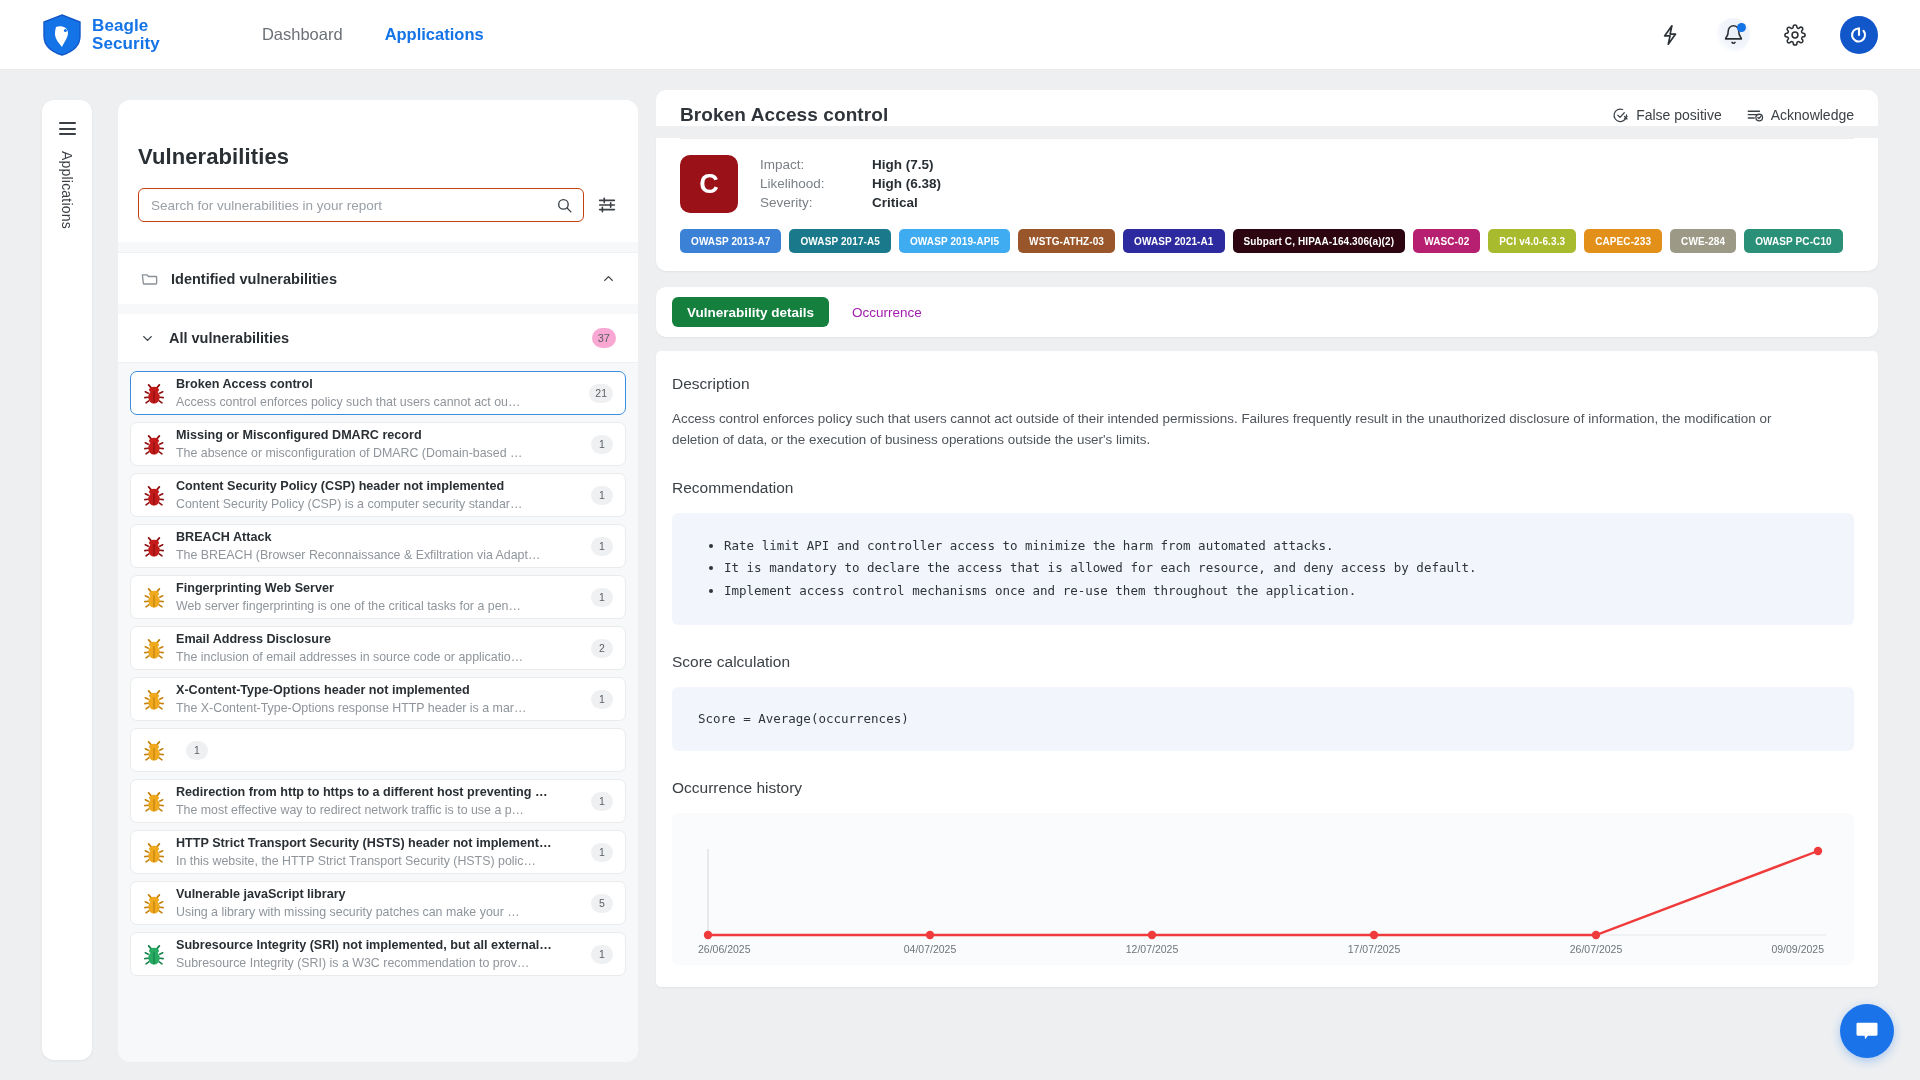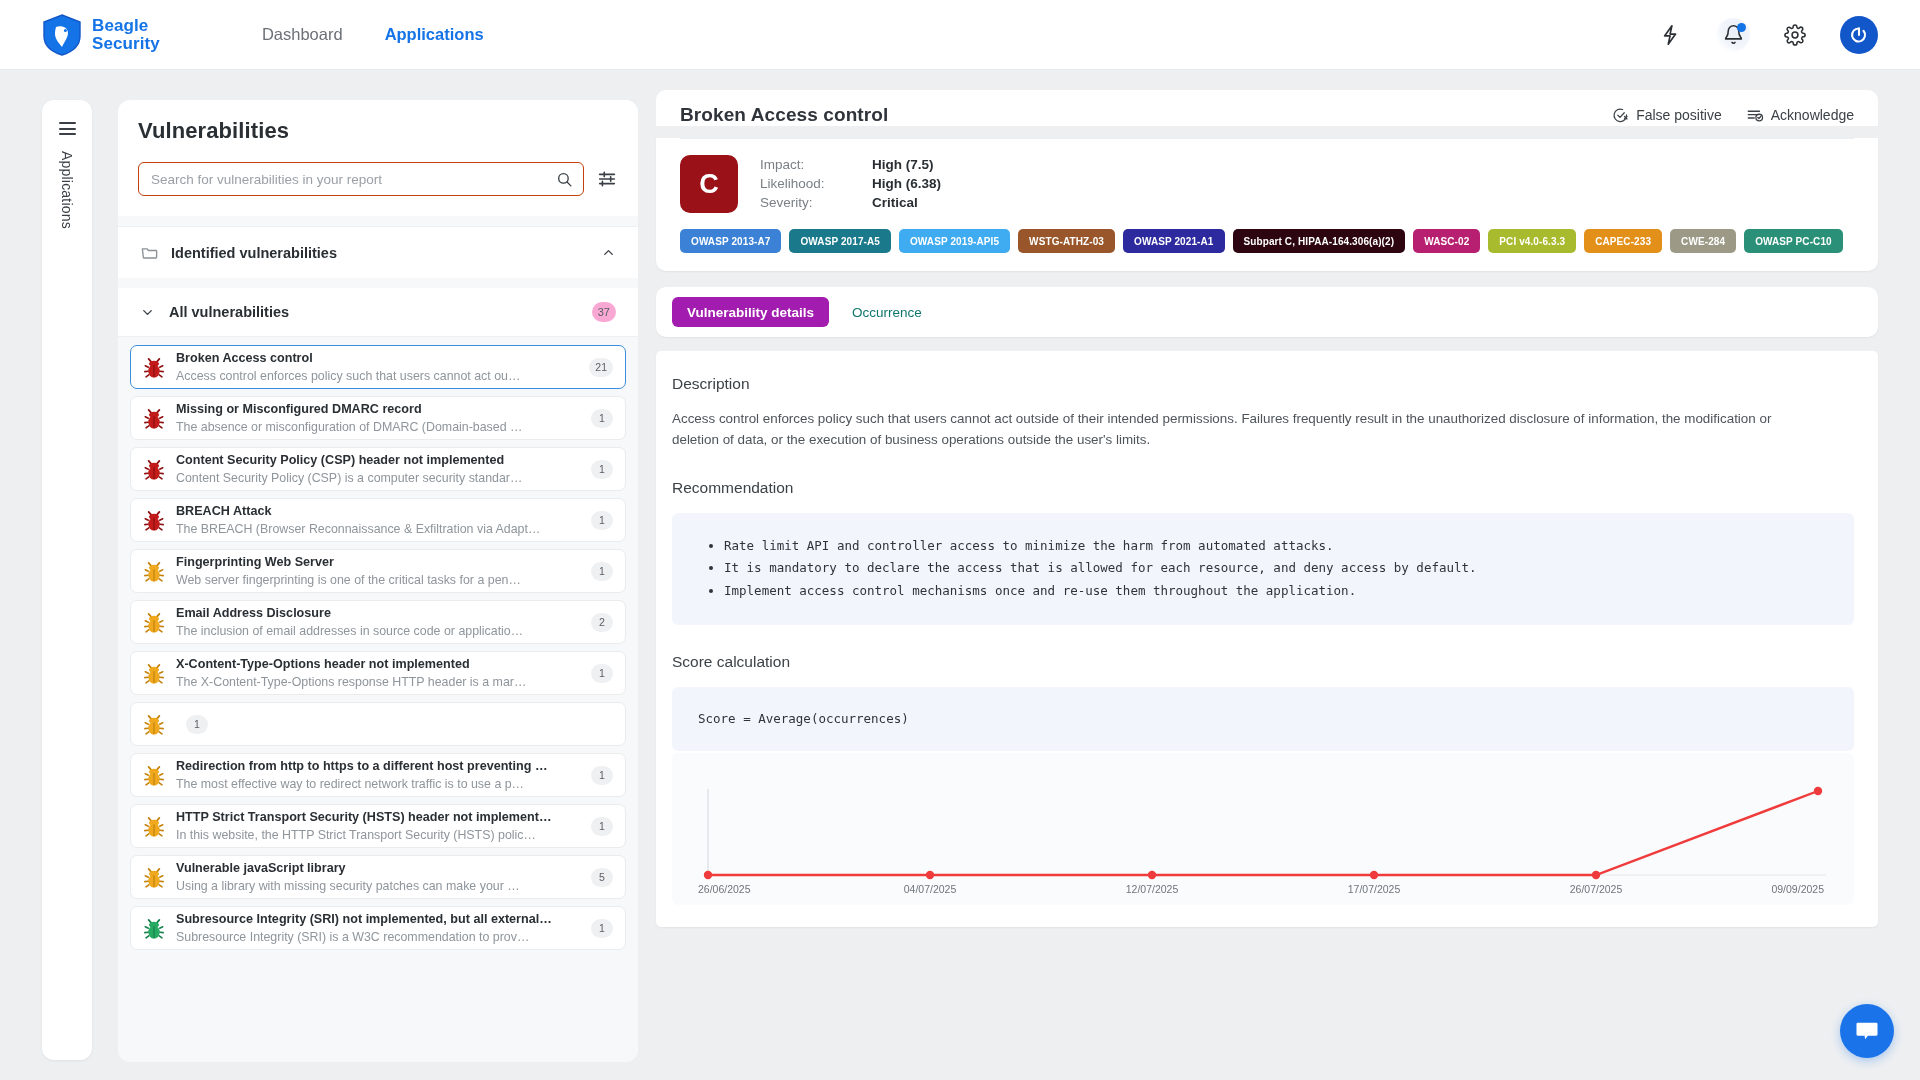--- a/index.html
+++ b/index.html
@@ -51,21 +51,21 @@
     writing-mode: vertical-rl;
     font-size: 14px; color: #3a3f45; letter-spacing: .2px;
   }
 
   
   .vpanel {
     position: absolute; left: 118px; top: 100px; width: 520px; height: 962px;
     background: #f7f8f9; border-radius: 12px; overflow: hidden;
   }
   .vpanel-head { background:#fff; border-radius: 12px 12px 0 0; padding: 18px 20px 20px 20px; }
-  .vpanel-title { font-size: 22px; color: #2a2f34; font-weight: bold; letter-spacing: .1px; }
+  .vpanel-title { font-size: 22px; color: #2a2f34; font-weight: bold; letter-spacing: .1px; margin-top: 26px; }
   .search-row { display:flex; align-items:center; gap: 12px; margin-top: 18px; }
   .search-box {
     flex: 1; height: 34px; border: 1px solid #c2410c; border-radius: 6px;
     display:flex; align-items:center; padding: 0 10px 0 12px; background:#fff;
   }
   .search-box input {
     flex:1; border:none; outline:none; font-size: 13.5px; color:#2a2f34;
     font-family: "Liberation Sans", sans-serif; background: transparent;
   }
   .search-box input::placeholder { color: #9aa0a6; }
@@ -146,23 +146,23 @@
     white-space: nowrap; letter-spacing: .1px;
   }
 
   .tabbar {
     background:#fff; border-radius: 10px; margin-top: 16px;
     padding: 10px 16px; display:flex; align-items:center; gap: 8px;
     box-shadow: 0 1px 2px rgba(16,24,40,.05);
   }
   .tab {
     height: 30px; padding: 0 15px; border-radius: 6px; font-size: 13.5px;
-    display:flex; align-items:center; cursor:pointer; color:#0f766e;
-  }
-  .tab.active { background:#a21caf; color:#fff; font-weight:bold; }
+    display:flex; align-items:center; cursor:pointer; color:#a21caf;
+  }
+  .tab.active { background:#15803d; color:#fff; font-weight:bold; }
 
   .body-card {
     background:#fff; border-radius: 5px; margin-top: 14px; padding: 24px 24px 22px 16px;
     box-shadow: 0 1px 2px rgba(16,24,40,.05);
   }
   .sec-title { font-size: 15.5px; color:#3c4146; margin-bottom: 16px; }
   .sec-title.mt { margin-top: 28px; }
   .para { font-size: 13.4px; color:#4e545a; line-height: 1.55; max-width: 1145px; }
 
   .codebox {
@@ -516,20 +516,21 @@
           <li>It is mandatory to declare the access that is allowed for each resource, and deny access by default.</li>
           <li>Implement access control mechanisms once and re-use them throughout the application.</li>
         </ul>
     </div>
 
     <div class="sec-title mt">Score calculation</div>
     <div class="codebox score">
       <span class="single">Score = Average(occurrences)</span>
     </div>
 
+    <div class="sec-title mt">Occurrence history</div>
     <div class="chart-wrap">
       <svg class="chart-svg" id="occ-chart" width="1174" height="140" viewBox="0 0 1174 140">
           <line x1="36" y1="22" x2="36" y2="108" stroke="#d9dde0" stroke-width="1.2"></line>
           <line x1="36" y1="108" x2="1154" y2="108" stroke="#e4e7ea" stroke-width="1.2"></line>
           <path d="M 36.0 108.0 L 258.0 108.0 L 480.0 108.0 L 702.0 108.0 L 924.0 108.0 L 1146.0 24.0" fill="none" stroke="#ef3b3b" stroke-width="2.4"></path>
           <circle cx="36.0" cy="108.0" r="4.2" fill="#ef3b3b">
             <title>26/06/2025: 0</title>
           </circle>
           <text x="26.0" y="126" text-anchor="start" font-family="Liberation Sans, sans-serif" font-size="10.5" fill="#6f757b">26/06/2025</text>
           <circle cx="258.0" cy="108.0" r="4.2" fill="#ef3b3b">

